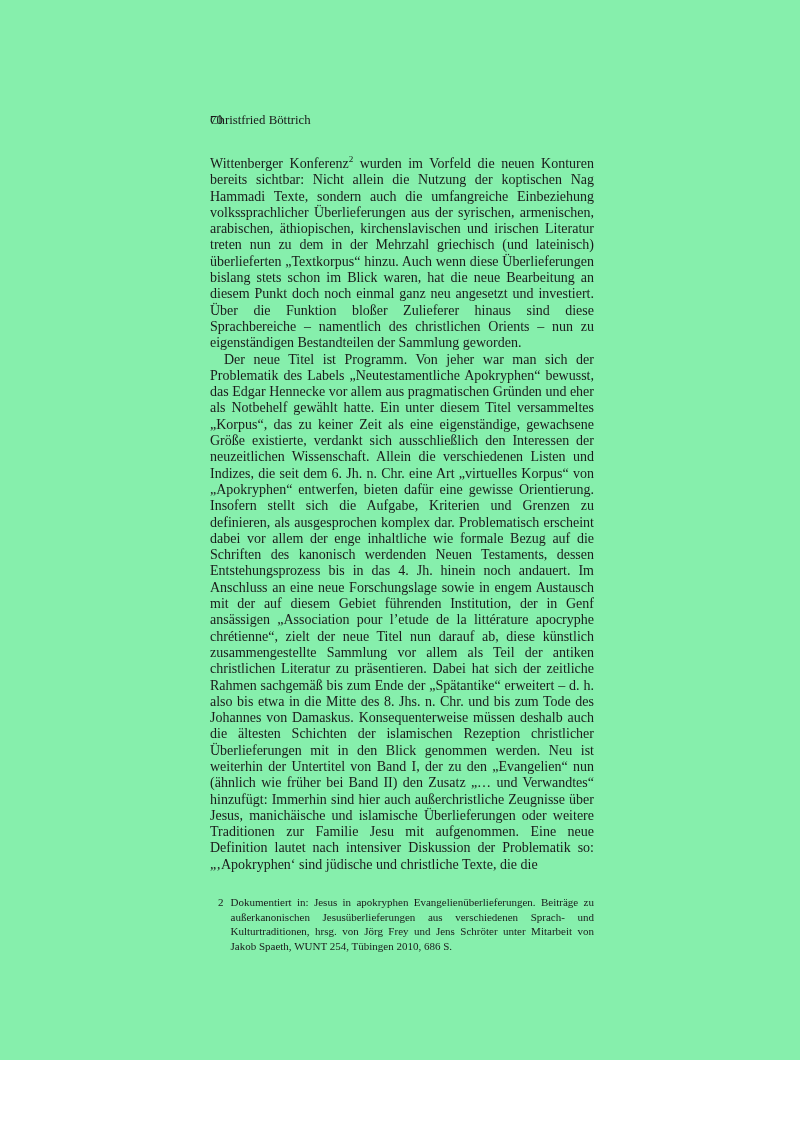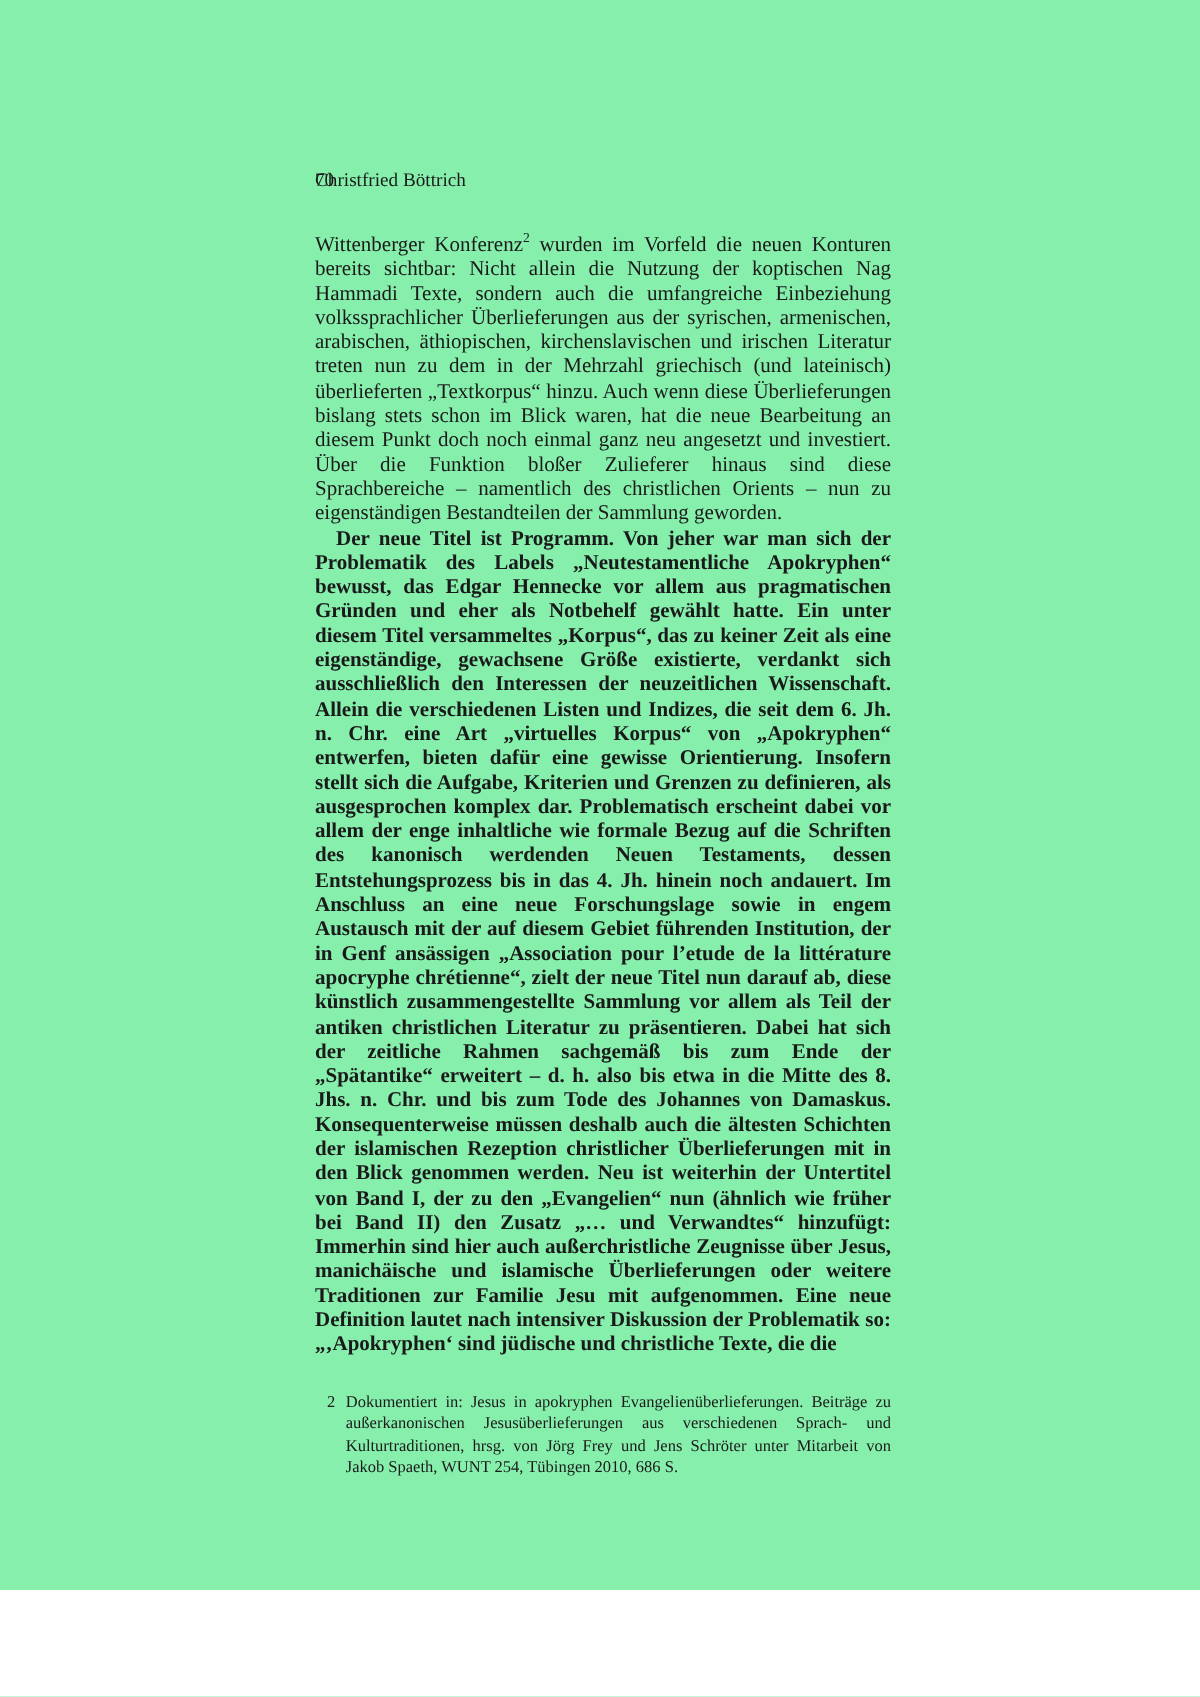--- a/index.html
+++ b/index.html
@@ -42,21 +42,20 @@
     font-size: 14px;
     line-height: 16.3px;
   }
   .para {
     margin: 0;
     text-align: justify;
     hyphens: manual;
   }
   .para.indent {
     text-indent: 14px;
-    font-weight: bold;
   }
   sup.fnref {
     font-size: 0.65em;
     line-height: 0;
     vertical-align: super;
   }
   .footnote {
     margin-top: 22px;
     padding-left: 8px;
     display: flex;

